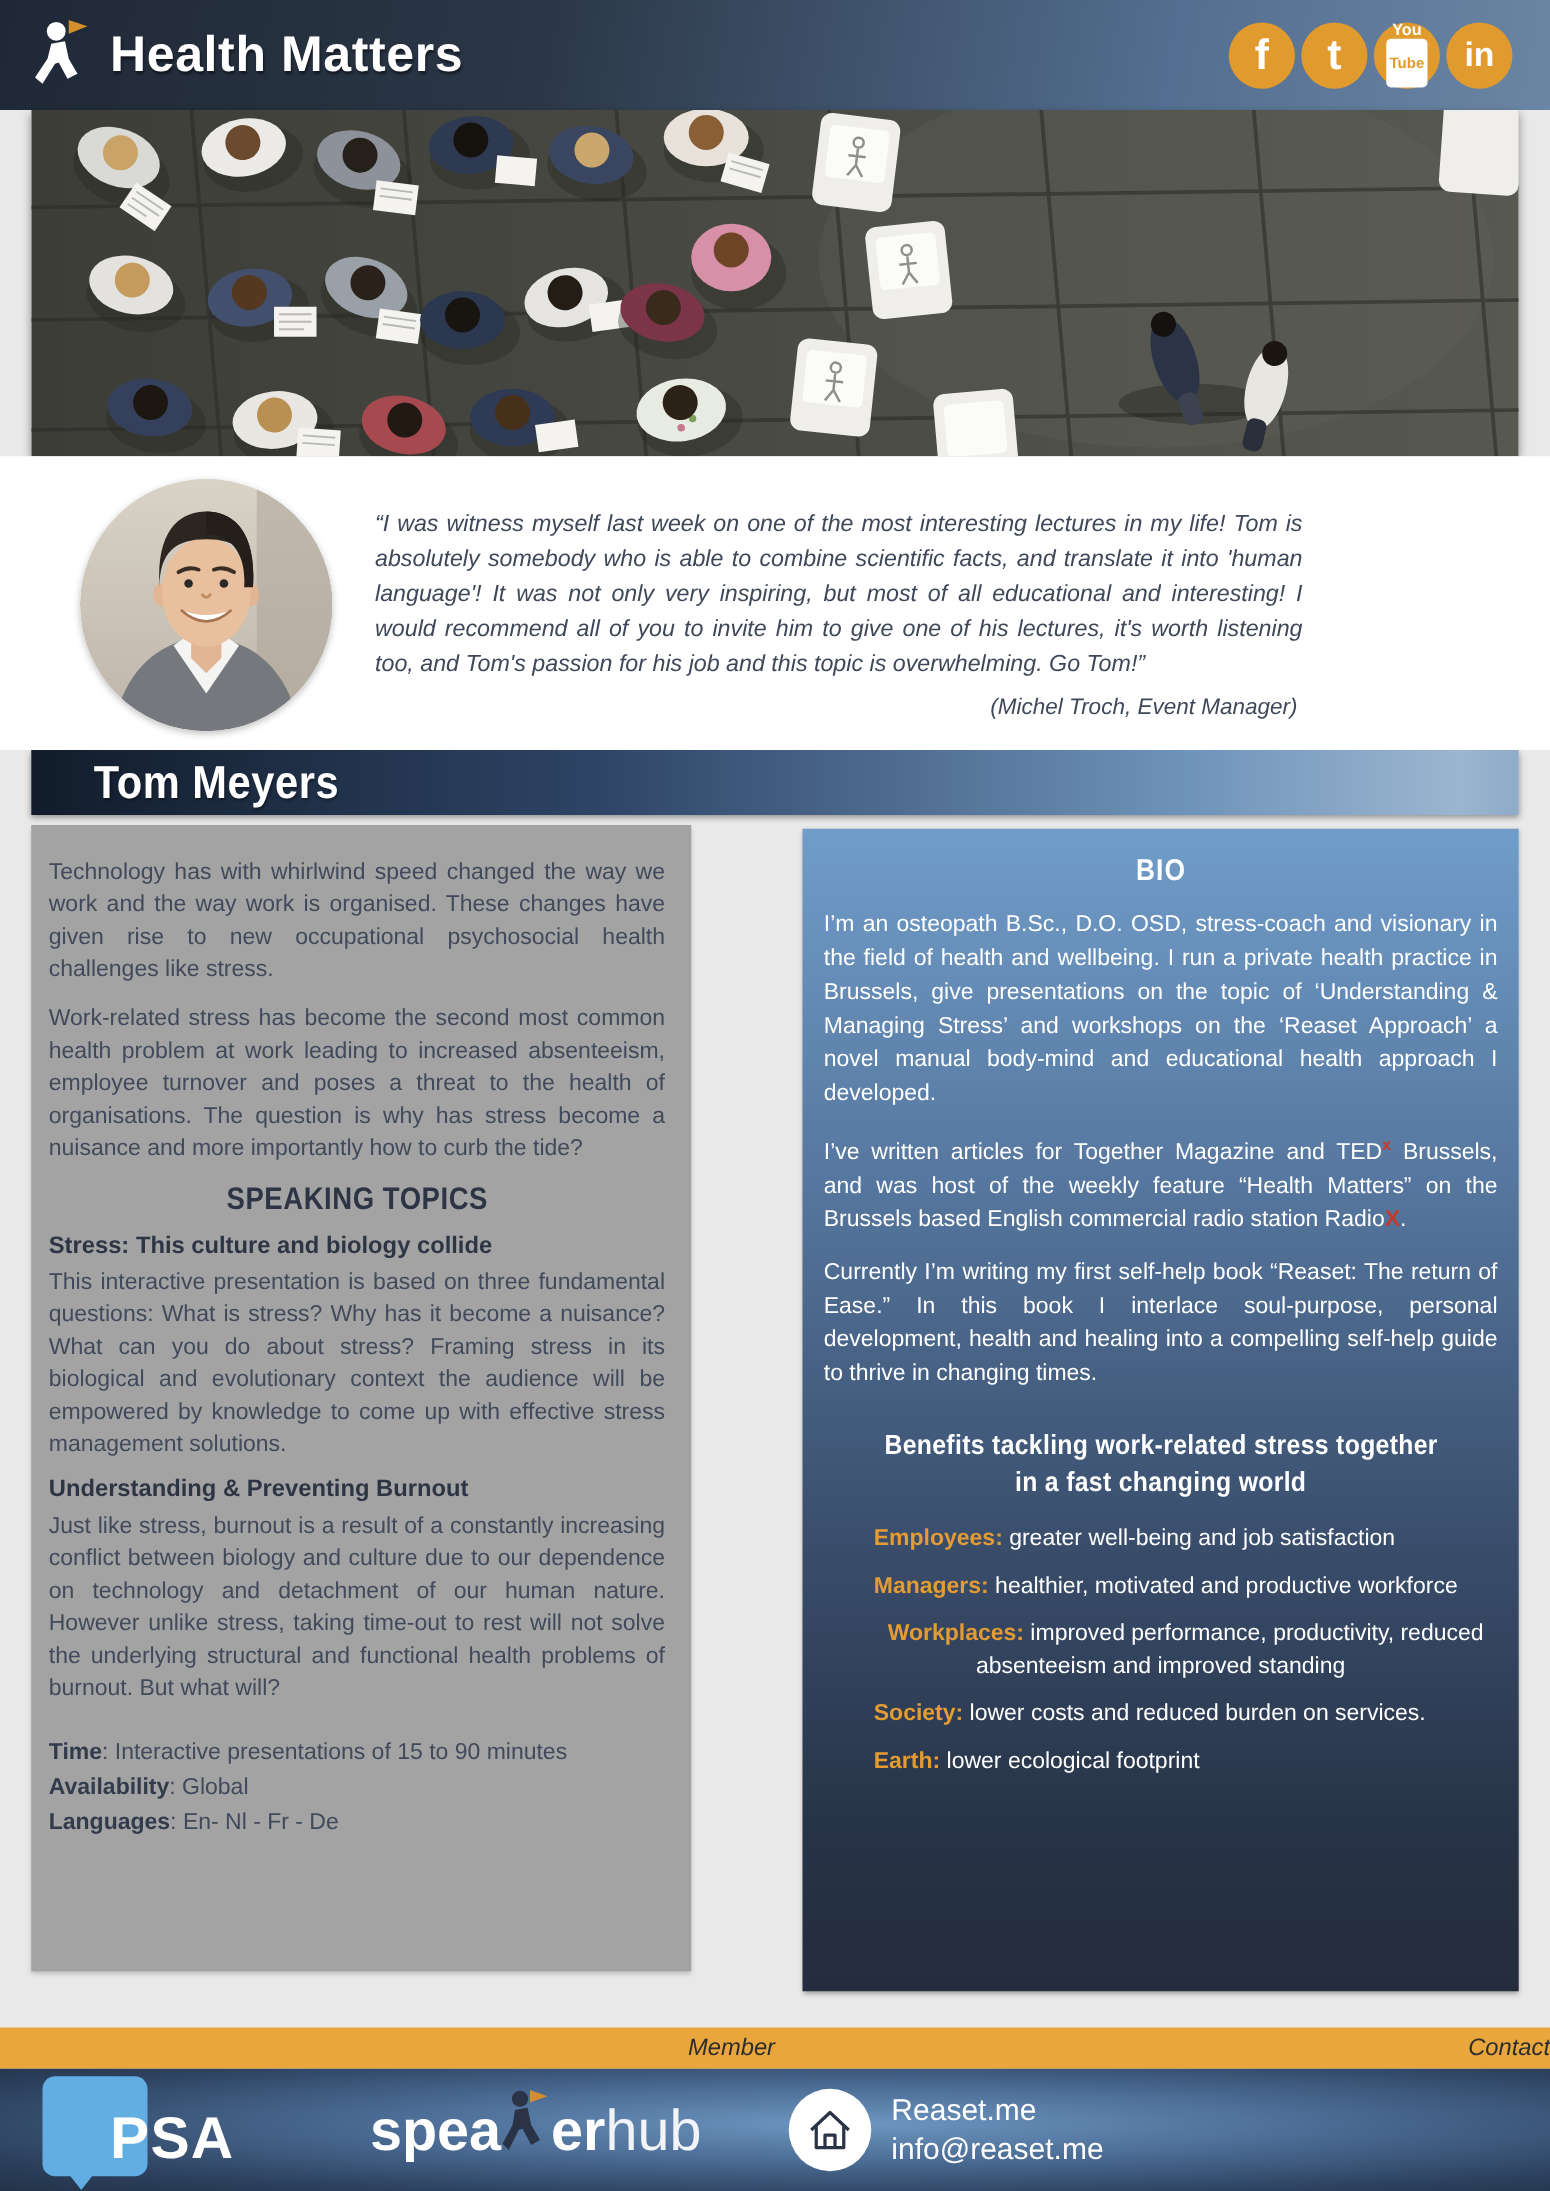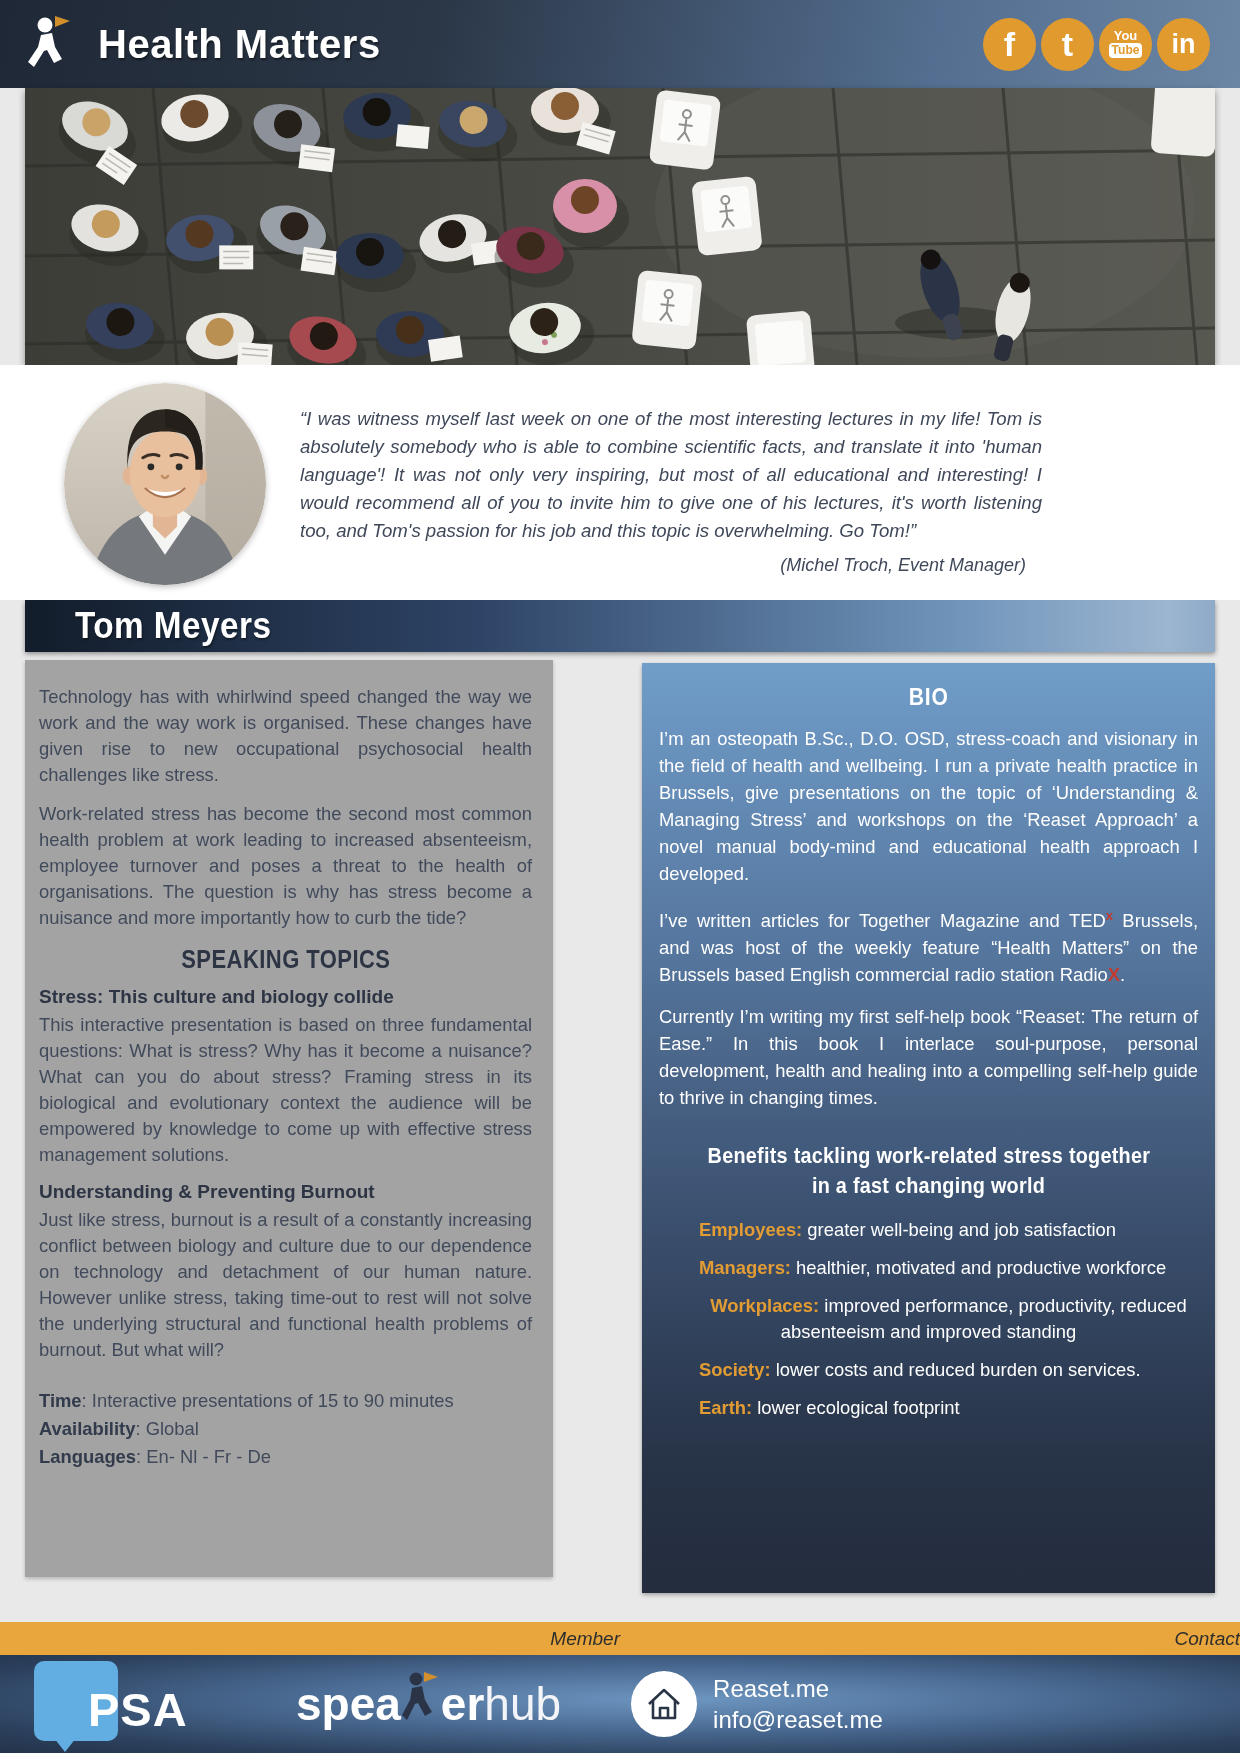--- a/index.html
+++ b/index.html
@@ -4,44 +4,44 @@
 <style>
   html,body{margin:0;padding:0;}
   body{width:1240px;height:1753px;overflow:hidden;background:#e9e9e9;
        font-family:"Liberation Sans",sans-serif;position:relative;}
   .page{width:1240px;height:1753px;display:flex;flex-direction:column;}
 
   
   .header{height:88px;flex:0 0 88px;display:flex;align-items:center;justify-content:space-between;
           background:linear-gradient(100deg,#1f2836 0%,#2b3747 35%,#536e90 75%,#6b86a4 100%);
           padding:0 30px 0 28px;box-sizing:border-box;}
-  .brand{display:flex;align-items:center;gap:24px;}
+  .brand{display:flex;align-items:center;gap:14px;}
   .brand-title{color:#fff;font-size:40px;font-weight:bold;letter-spacing:.5px;
                text-shadow:1px 2px 2px rgba(0,0,0,.45);}
   .social{display:flex;gap:5px;}
   .soc{width:53px;height:53px;border-radius:50%;background:#e19a2e;color:#fff;
        display:flex;align-items:center;justify-content:center;font-weight:bold;cursor:pointer;}
   .soc .g1{font-size:34px;line-height:53px;}
   .soc .gin{font-size:27px;}
   .yt{display:block;text-align:center;}
   .yt-you{display:block;font-style:normal;font-weight:bold;font-size:13px;line-height:12px;color:#fff;}
   .yt-tube{display:block;font-style:normal;font-weight:bold;font-size:12px;line-height:15px;color:#e19a2e;
-           background:#fff;border-radius:4px;padding:0 3px;margin-top:1px;}
+           background:#fff;border-radius:4px;padding:12px 3px;margin-top:1px;}
 
   
   .hero{margin:0 25px;height:277px;flex:0 0 277px;box-shadow:0 3px 7px rgba(0,0,0,.4);}
   .hero svg{display:block;width:1190px;height:277px;}
 
   
   .testimonial{background:#fff;height:235px;flex:0 0 235px;position:relative;}
   .avatar{position:absolute;left:64px;top:18px;width:202px;height:202px;border-radius:50%;
           overflow:hidden;box-shadow:0 2px 6px rgba(0,0,0,.25);}
   .quote-wrap{position:absolute;left:300px;top:40px;width:742px;}
   .quote{margin:0;font-style:italic;font-size:18.6px;line-height:28px;color:#3f4859;text-align:justify;}
-  .attribution{margin:10px 16px 0;font-style:italic;font-size:18px;color:#3f4859;text-align:right;}
+  .attribution{margin:10px 4px 0;font-style:italic;font-size:18px;color:#3f4859;text-align:right;}
 
   
   .name-banner{margin:0 25px;height:52px;flex:0 0 52px;display:flex;align-items:center;
         background:linear-gradient(90deg,#121c2a 0%,#2e4466 38%,#6f94ba 78%,#9cb5d0 96%,#8fabc8 100%);
         box-shadow:0 2px 5px rgba(0,0,0,.4);}
   .name-banner span{color:#fff;font-size:37px;font-weight:bold;margin-left:50px;
         display:inline-block;transform:scaleX(.9);transform-origin:0 50%;
         text-shadow:1px 2px 2px rgba(0,0,0,.4);letter-spacing:.5px;}
 
   

